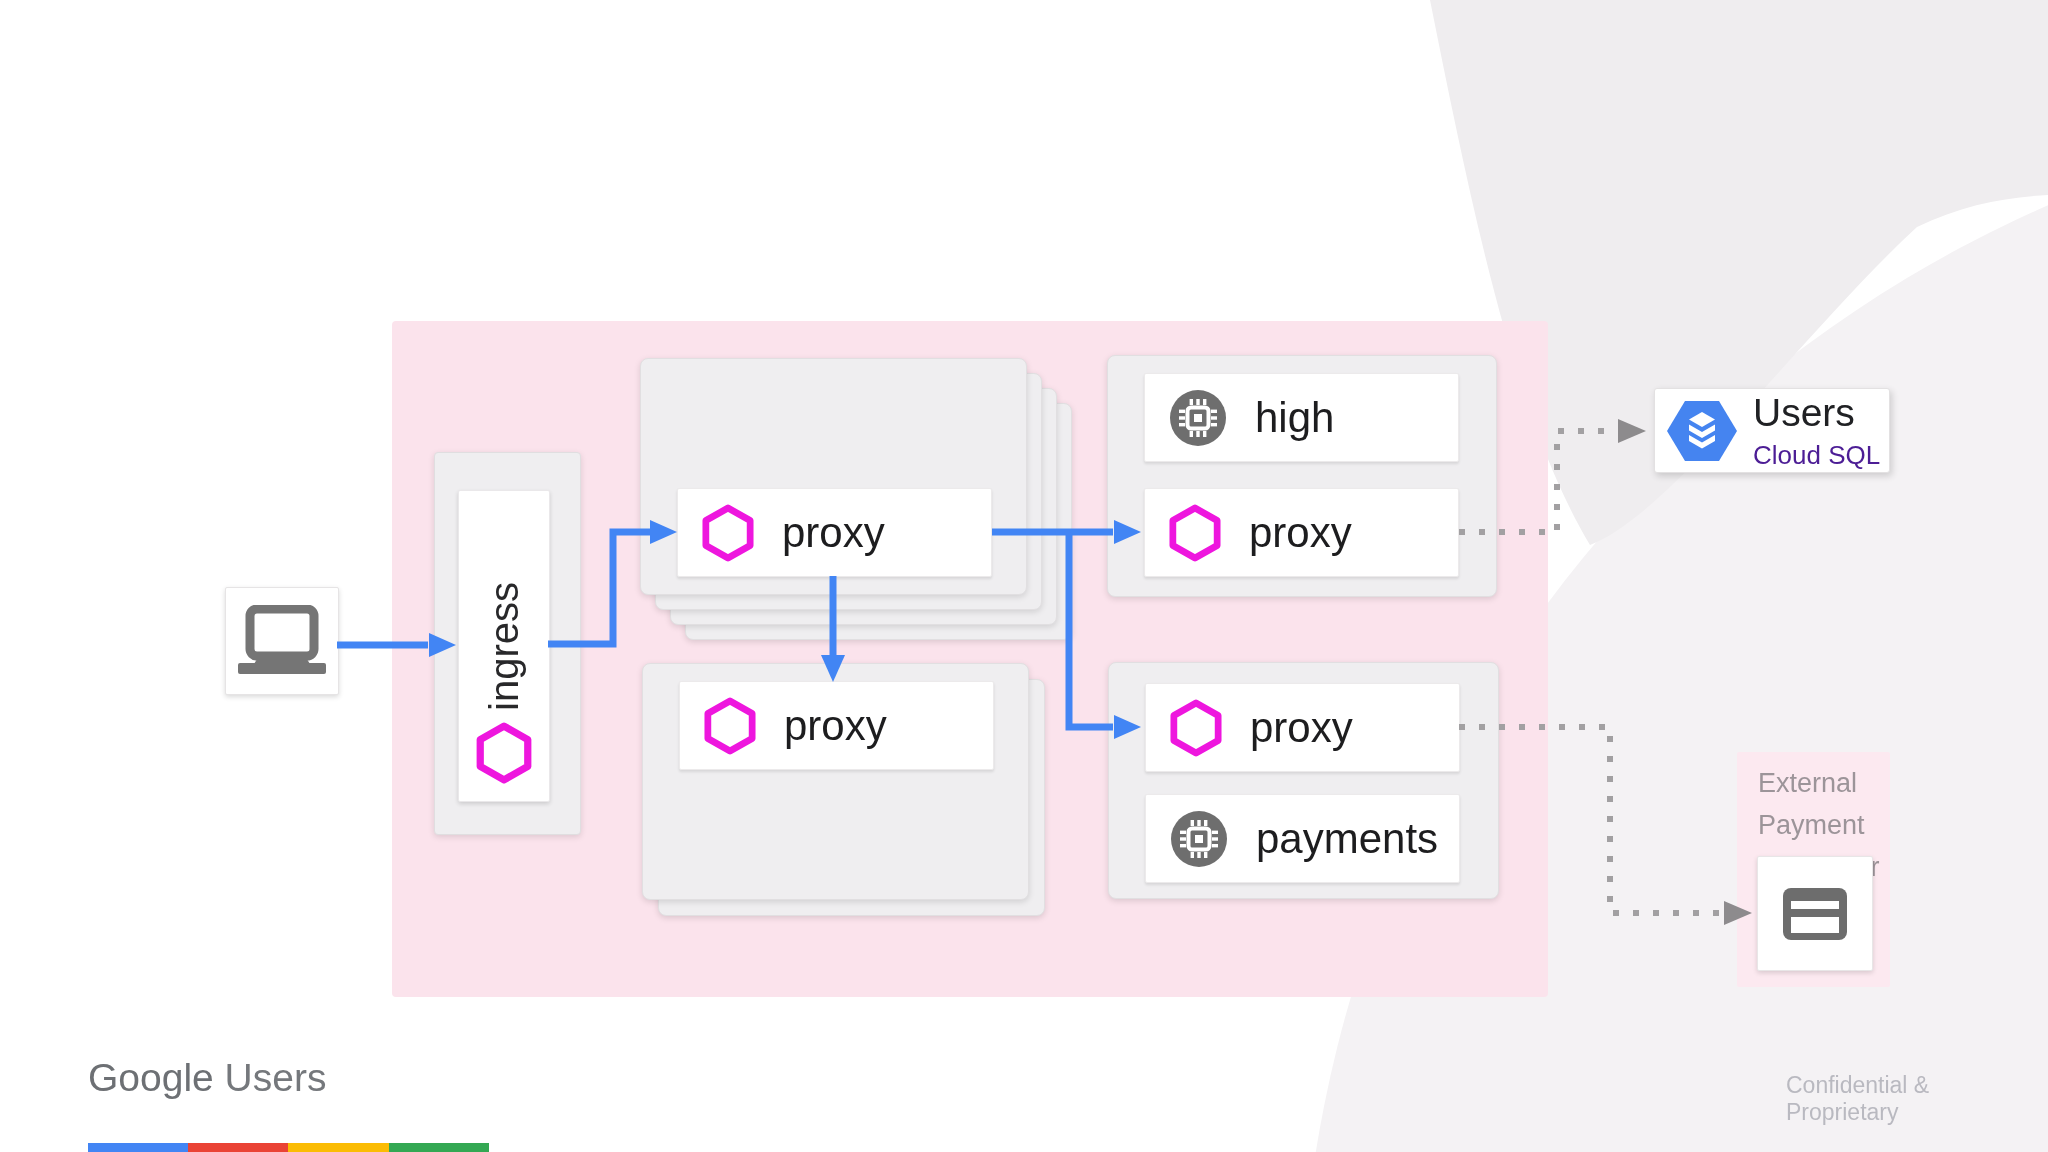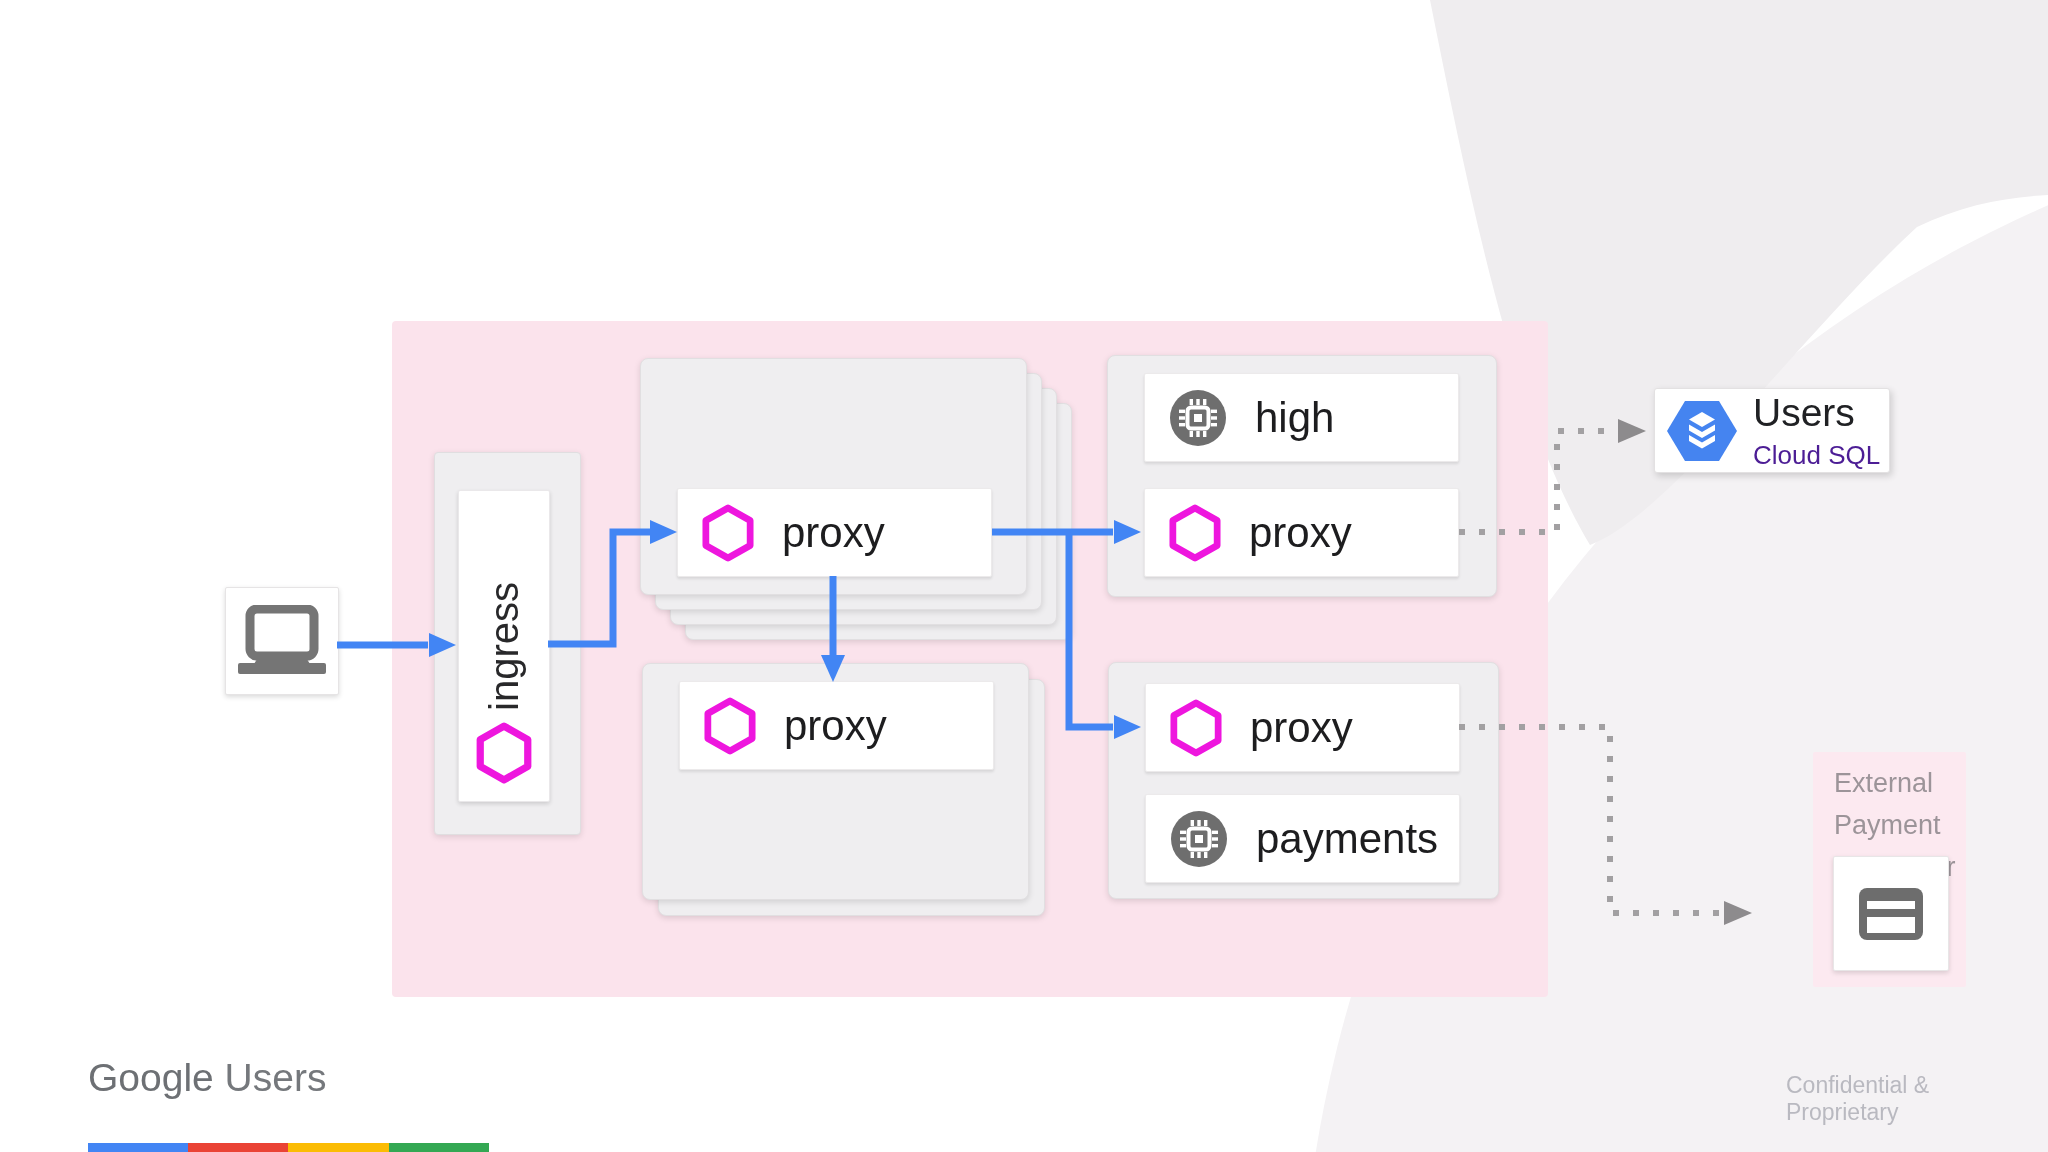--- a/index.html
+++ b/index.html
@@ -34,21 +34,21 @@
          border:1px solid #eceaeb;border-radius:2px;box-shadow:0 2px 3px rgba(0,0,0,.10);
          display:flex;align-items:center;padding-left:24px;gap:28px;}
   .row-a{top:17px}.row-b{top:129px}
   .rlabel{font-size:42px;color:#1d1d1f;}
   
   .users-card{position:absolute;left:1654px;top:388px;width:236px;height:85px;background:#fff;
          border:1px solid #e3e1e2;border-radius:3px;box-shadow:2px 3px 7px rgba(0,0,0,.16);
          display:flex;align-items:center;padding-left:10px;gap:14px;box-sizing:border-box;z-index:2;}
   .u-title{font-size:39px;color:#202124;margin-bottom:5px;}
   .u-sub{font-size:26px;color:#4c1d95;}
-  .epp-block{position:absolute;left:1813px;top:752px;width:153px;height:235px;background:#fce9f0;
+  .epp-block{position:absolute;left:1737px;top:752px;width:153px;height:235px;background:#fce9f0;
          border-radius:2px;z-index:2;text-decoration:underline;}
   .epp-text{position:absolute;left:21px;top:10px;font-size:27px;line-height:42px;color:#9c9499;}
   .epp-card{position:absolute;left:20px;top:104px;width:114px;height:113px;background:#fff;
          border:1px solid #e8e6e7;border-radius:2px;box-shadow:0 2px 5px rgba(0,0,0,.14);
          display:flex;align-items:center;justify-content:center;}
   
   svg.connectors{position:absolute;left:0;top:0;width:2048px;height:1152px;z-index:6;pointer-events:none;}
   
   .logo{position:absolute;left:88px;top:1056px;font-size:39px;z-index:2;white-space:nowrap;}
   .logo .g{color:#6d7074;}

